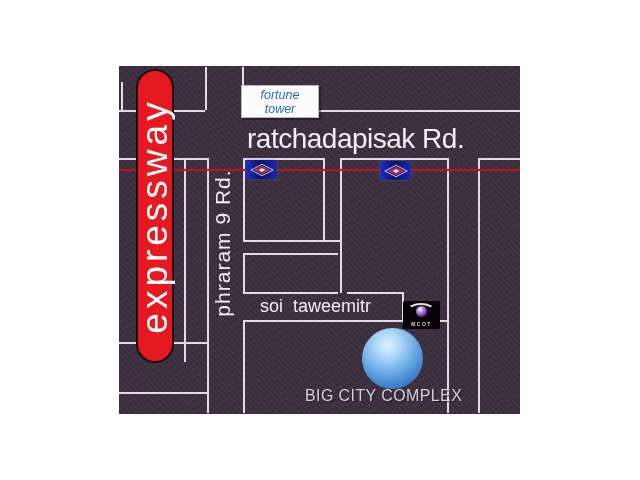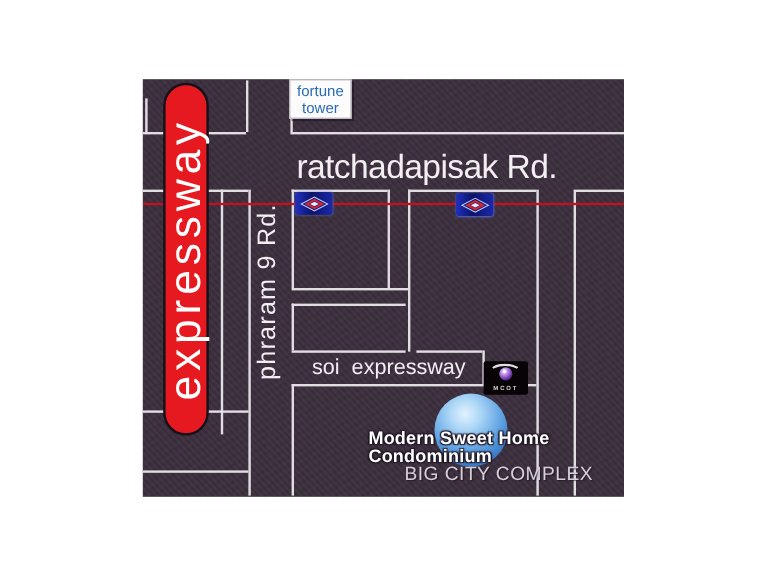--- a/index.html
+++ b/index.html
@@ -37,25 +37,25 @@
     border:2px solid #16101a;border-radius:20px;z-index:3;
   }
   .expressway .rot{
     position:absolute;left:50%;top:50%;
     transform:translate(-50%,-50%) rotate(-90deg);
     white-space:nowrap;color:#ffffff;font-size:37px;font-weight:500;
     letter-spacing:4px;
   }
   
   .fortune{
-    position:absolute;left:122px;top:0;width:52px;height:33px;
+    position:absolute;left:122px;top:19px;width:78px;height:33px;
     background:#fcfcfd;border:1px solid #b9b4bf;
     box-shadow:2px 2px 0 rgba(20,12,24,0.45);
     color:var(--fortune-blue);font-size:12.5px;line-height:14px;
-    text-align:center;padding-top:2px;z-index:3;
+    text-align:center;padding-top:2px;z-index:3;font-style:italic;
   }
   
   .lbl{position:absolute;color:var(--label-white);z-index:5;white-space:nowrap;}
   .ratchada{left:128px;top:57px;font-size:28px;letter-spacing:-0.5px;}
   .phraram{
     left:24px;top:165px;width:160px;height:24px;line-height:24px;
     text-align:center;font-size:21px;letter-spacing:1px;
     transform:rotate(-90deg);
   }
   .soi{left:141px;top:230px;font-size:18px;word-spacing:5px;}
@@ -99,21 +99,20 @@
   .dest{
     position:absolute;left:188px;top:293px;z-index:5;color:#ffffff;
     font-size:15px;font-weight:700;line-height:14.5px;letter-spacing:0.2px;
     text-shadow:1px 1px 1px #201826,-1px -1px 1px #201826,1px -1px 1px #201826,-1px 1px 1px #201826;
     white-space:nowrap;
   }
   .bigcity{
     position:absolute;left:186px;top:321px;z-index:5;color:var(--complex-text);
     font-size:16px;font-weight:400;letter-spacing:0.4px;white-space:nowrap;
     text-shadow:1px 1px 1px rgba(20,12,24,0.6);
-    margin-left:32px;
   }
 </style>
 </head>
 <body>
 
 <div class="stage">
   <div class="map">
 
     <div class="hl" style="left:0px;width:86px;top:44px"></div>
     <div class="hl" style="left:123px;width:278px;top:44px"></div>
@@ -149,21 +148,21 @@
       <div class="rot">expressway</div>
     </div>
 
     <div class="fortune">
       <div>fortune</div>
       <div>tower</div>
     </div>
 
     <div class="lbl ratchada">ratchadapisak Rd.</div>
     <div class="lbl phraram">phraram 9 Rd.</div>
-    <div class="lbl soi">soi expressway</div>
+    <div class="lbl soi">soi taweemitr</div>
 
     <div class="mrt" style="left:127px;top:94px">
       <span class="d d1"></span>
       <span class="d d2"></span>
       <span class="d d3"></span>
     </div>
     <div class="mrt" style="left:261px;top:95px">
       <span class="d d1"></span>
       <span class="d d2"></span>
       <span class="d d3"></span>
@@ -171,20 +170,16 @@
 
     <div class="mcot">
       <span class="lid"></span>
       <span class="iris"></span>
       <span class="glint"></span>
       <span class="txt">MCOT</span>
     </div>
 
     <div class="sphere"></div>
 
-    <div class="dest">
-      <div>Modern Sweet Home</div>
-      <div>Condominium</div>
-    </div>
     <div class="bigcity">BIG CITY COMPLEX</div>
 
   </div>
 </div>
 
 </body></html>

